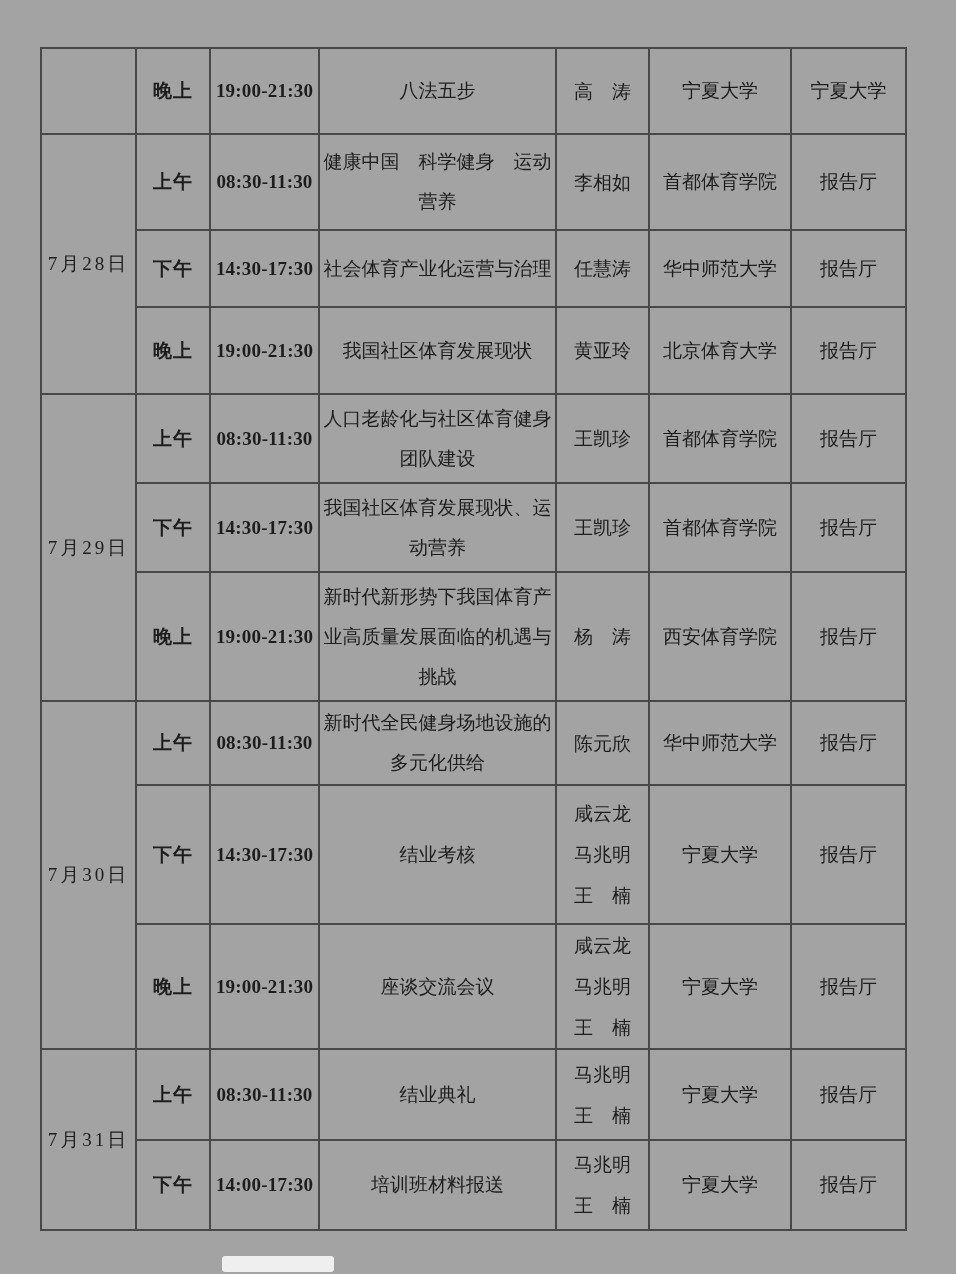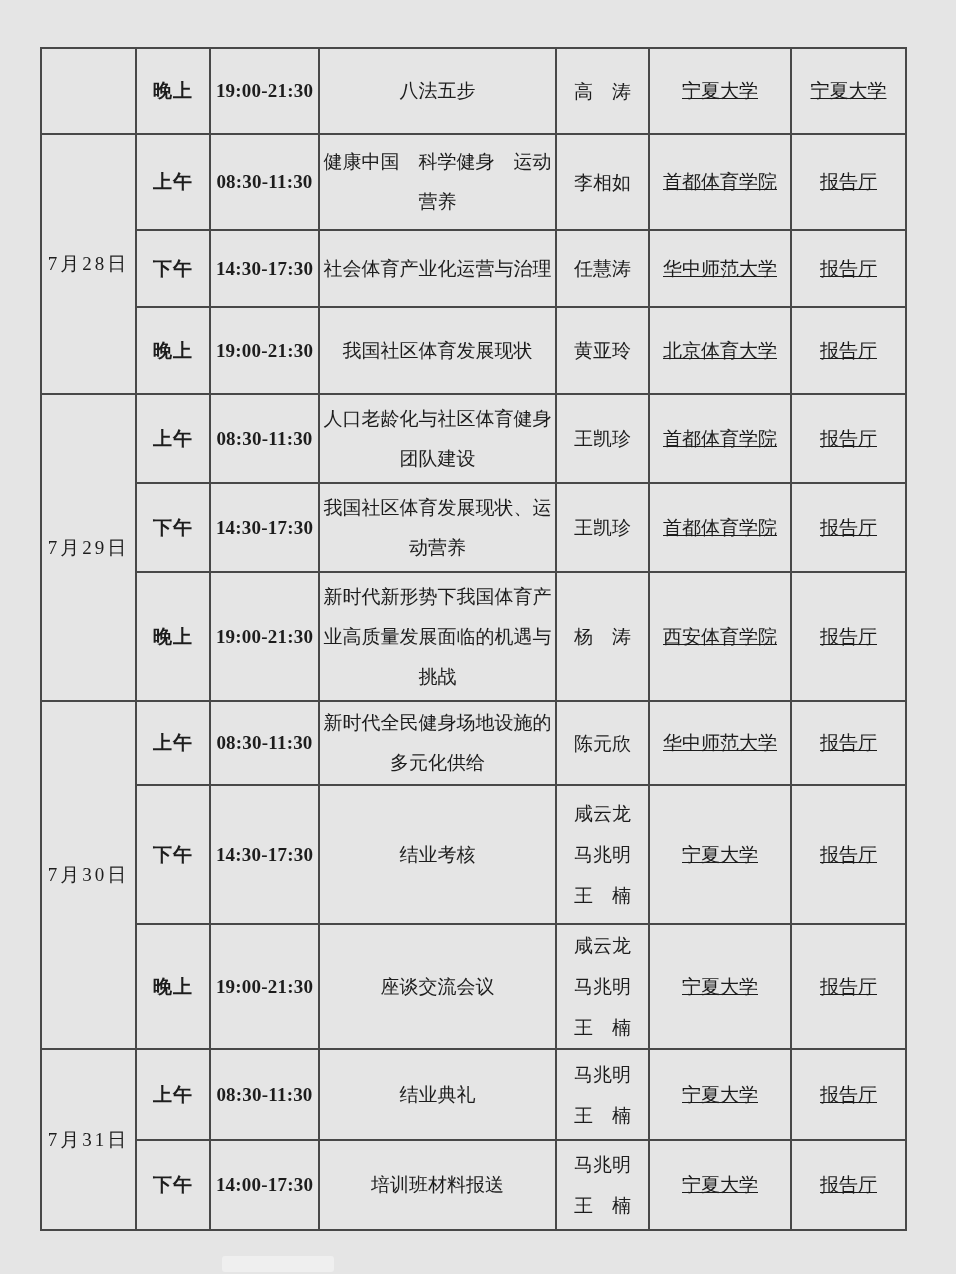--- a/index.html
+++ b/index.html
@@ -4,21 +4,21 @@
 <style>
   html, body {
     margin: 0;
     padding: 0;
     background: #ffffff;
   }
   .page {
     position: relative;
     width: 956px;
     height: 1274px;
-    background: #e5e5e5;
+    background: #a3a3a3;
     overflow: hidden;
     font-family: "Liberation Serif", "DejaVu Serif", serif;
   }
   table.schedule {
     position: absolute;
     left: 40px;
     top: 47px;
     width: 865px;
     border-collapse: collapse;
     table-layout: fixed;
@@ -75,21 +75,20 @@
   }
   td.c-speaker {
     font-size: 19px;
     font-family: Liberation Serif, serif;
   }
   td.c-speaker .speaker-line {
     line-height: 41px;
   }
   td.c-org, td.c-venue {
     font-size: 19px;
-    text-decoration: underline;
   }
   
   .scan-artifact {
     position: absolute;
     left: 222px;
     top: 1256px;
     width: 112px;
     height: 16px;
     background: #efefef;
     border-radius: 3px;

